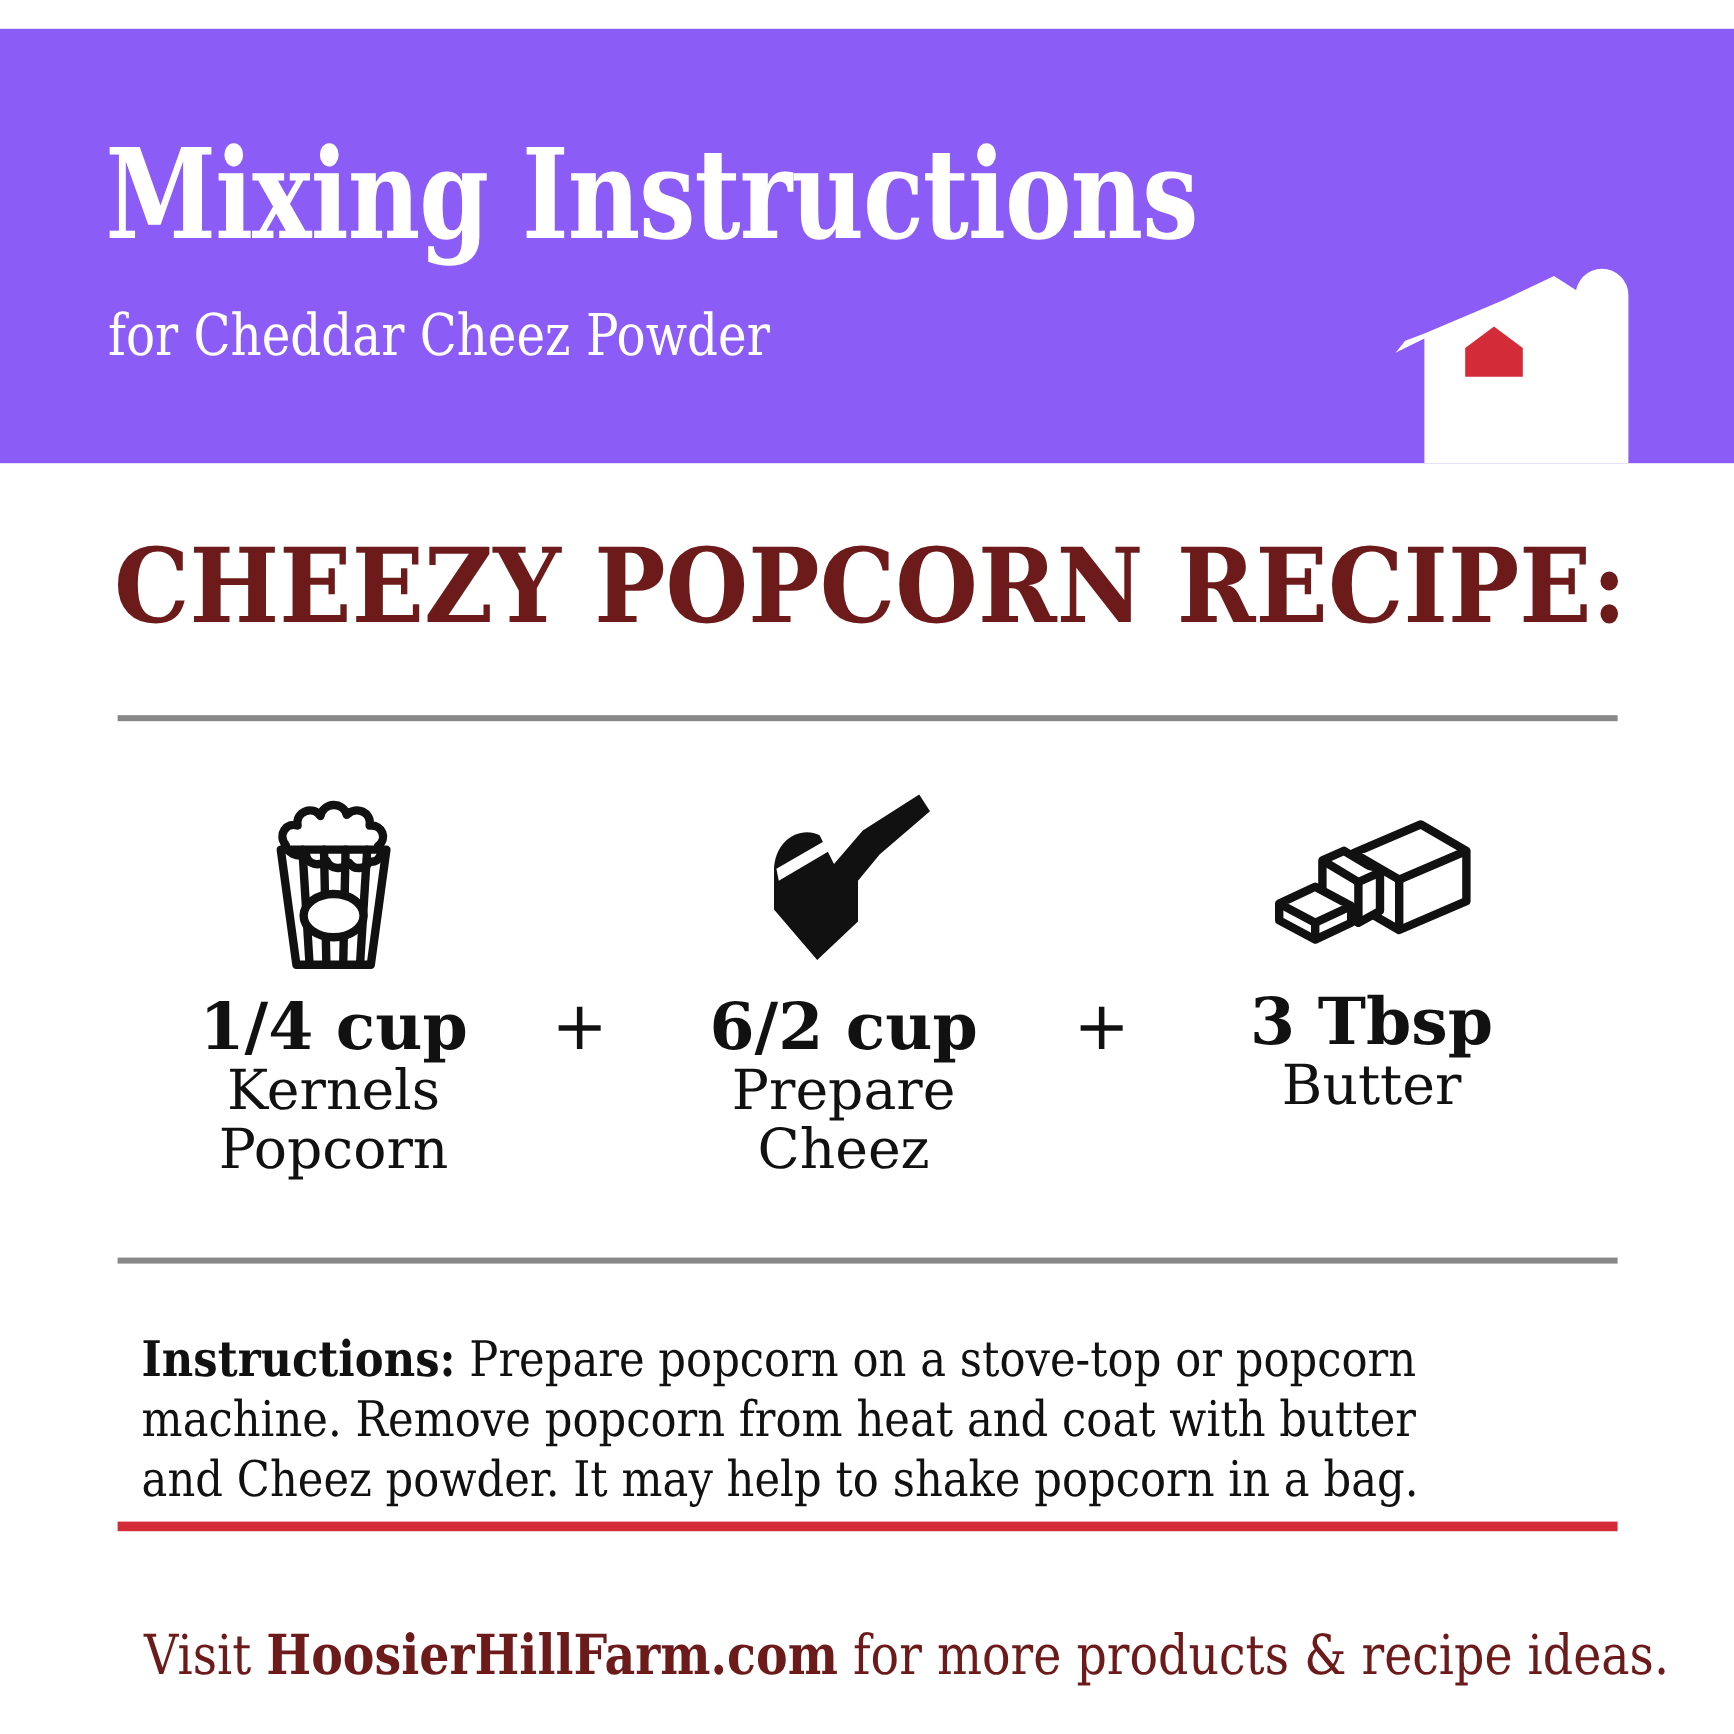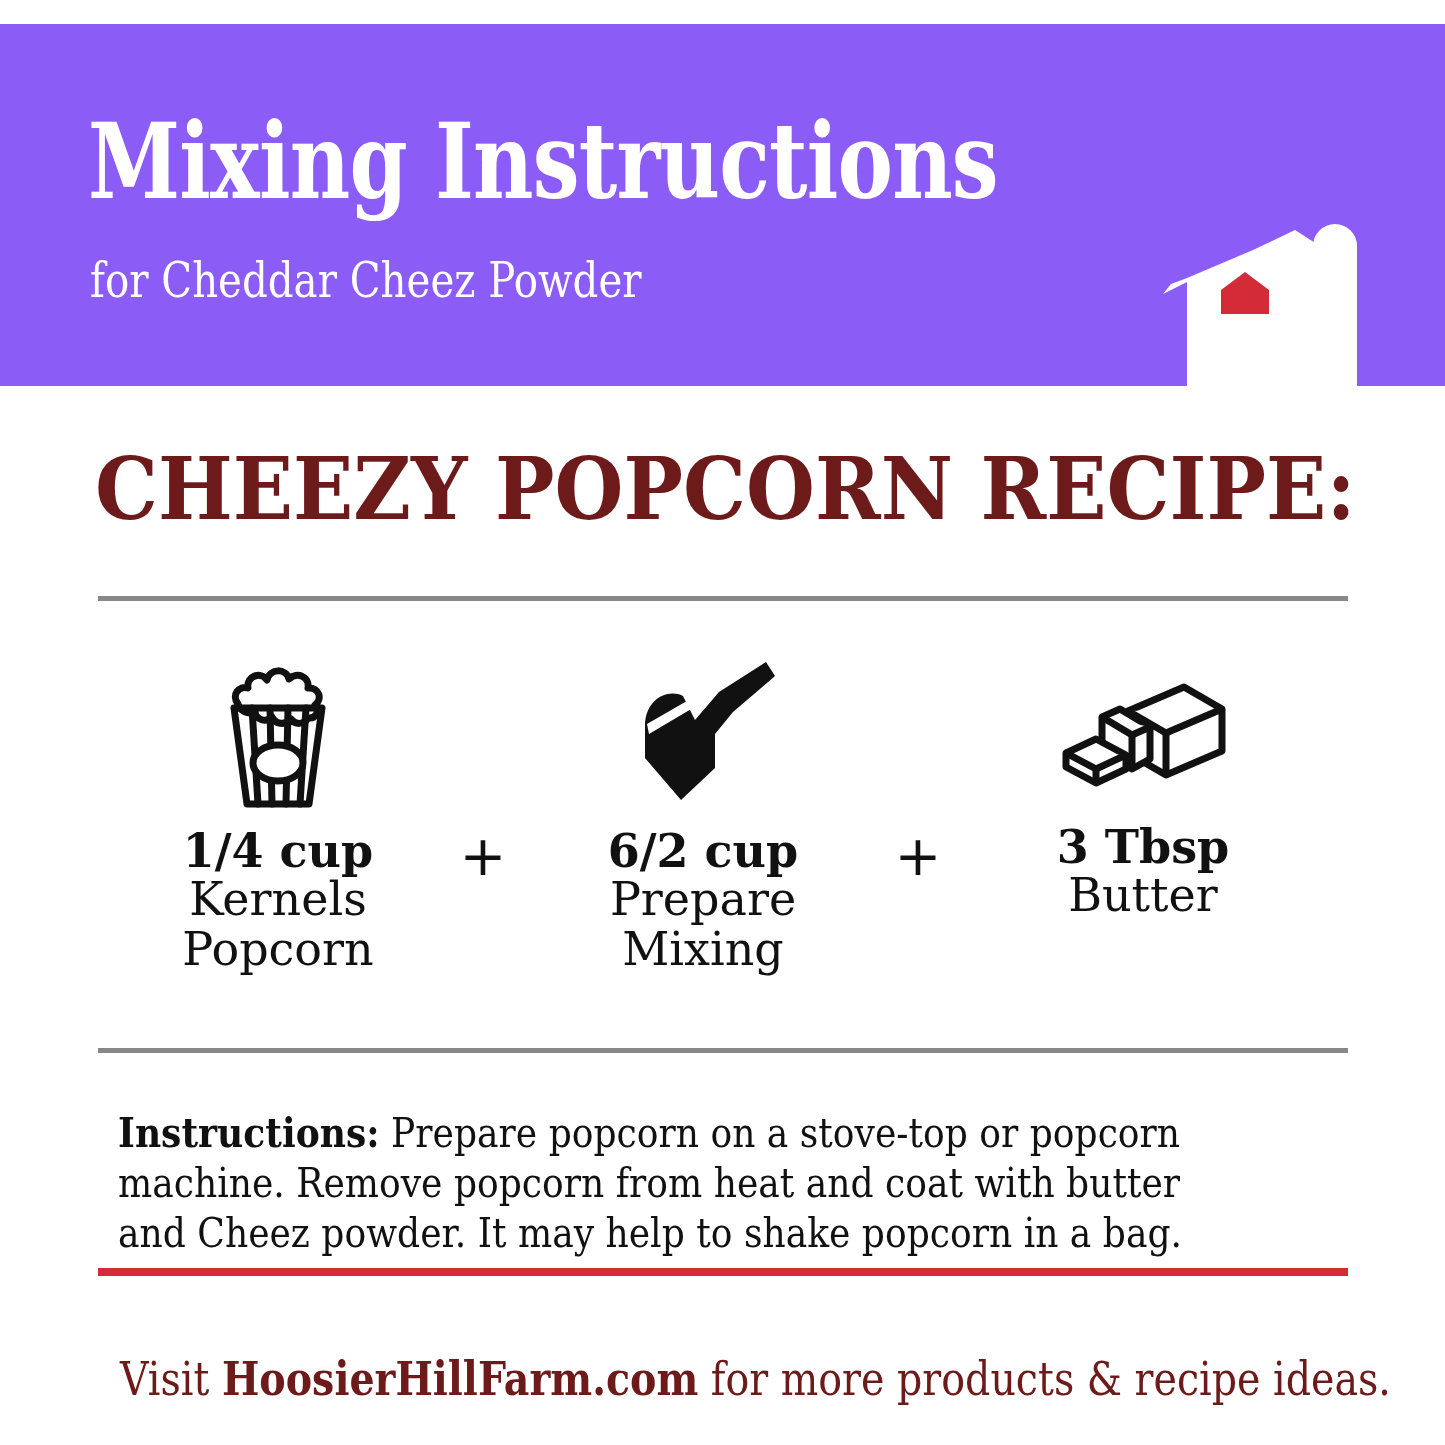--- a/index.html
+++ b/index.html
@@ -119,21 +119,21 @@
   .ing-icon {
     height: 165px;
     display: flex;
     align-items: flex-end;
     justify-content: center;
   }
   .ing-amount {
     margin-top: 12px;
     font-family: "DejaVu Serif", serif;
     font-weight: bold;
-    font-size: 46px;
+    font-size: 54px;
     line-height: 1.05;
     color: #111111;
   }
   .ing-name {
     font-family: "DejaVu Serif", serif;
     font-weight: normal;
     font-size: 46px;
     line-height: 1.08;
     color: #111111;
   }
@@ -271,21 +271,21 @@
                      L58 150
                      L22 108
                      Z"></path>
 
             <path d="M24 74 L76 44 L80 52 L26 84 Z" fill="#ffffff"></path>
           </g>
         </svg>
       </div>
       <div class="ing-amount">6/2 cup</div>
       <div class="ing-name">Prepare</div>
-      <div class="ing-name">Mixing</div>
+      <div class="ing-name">Cheez</div>
     </div>
 
     <div class="plus plus-2">+</div>
 
     <div class="ing ing-3">
       <div class="ing-icon">
         <svg width="175" height="130" viewBox="0 0 175 130">
           <g fill="#ffffff" stroke="#111111" stroke-width="7" stroke-linejoin="round">
 
             <path d="M72 46 L128 22 L166 44 L166 86 L110 110 L72 88 Z"></path>

